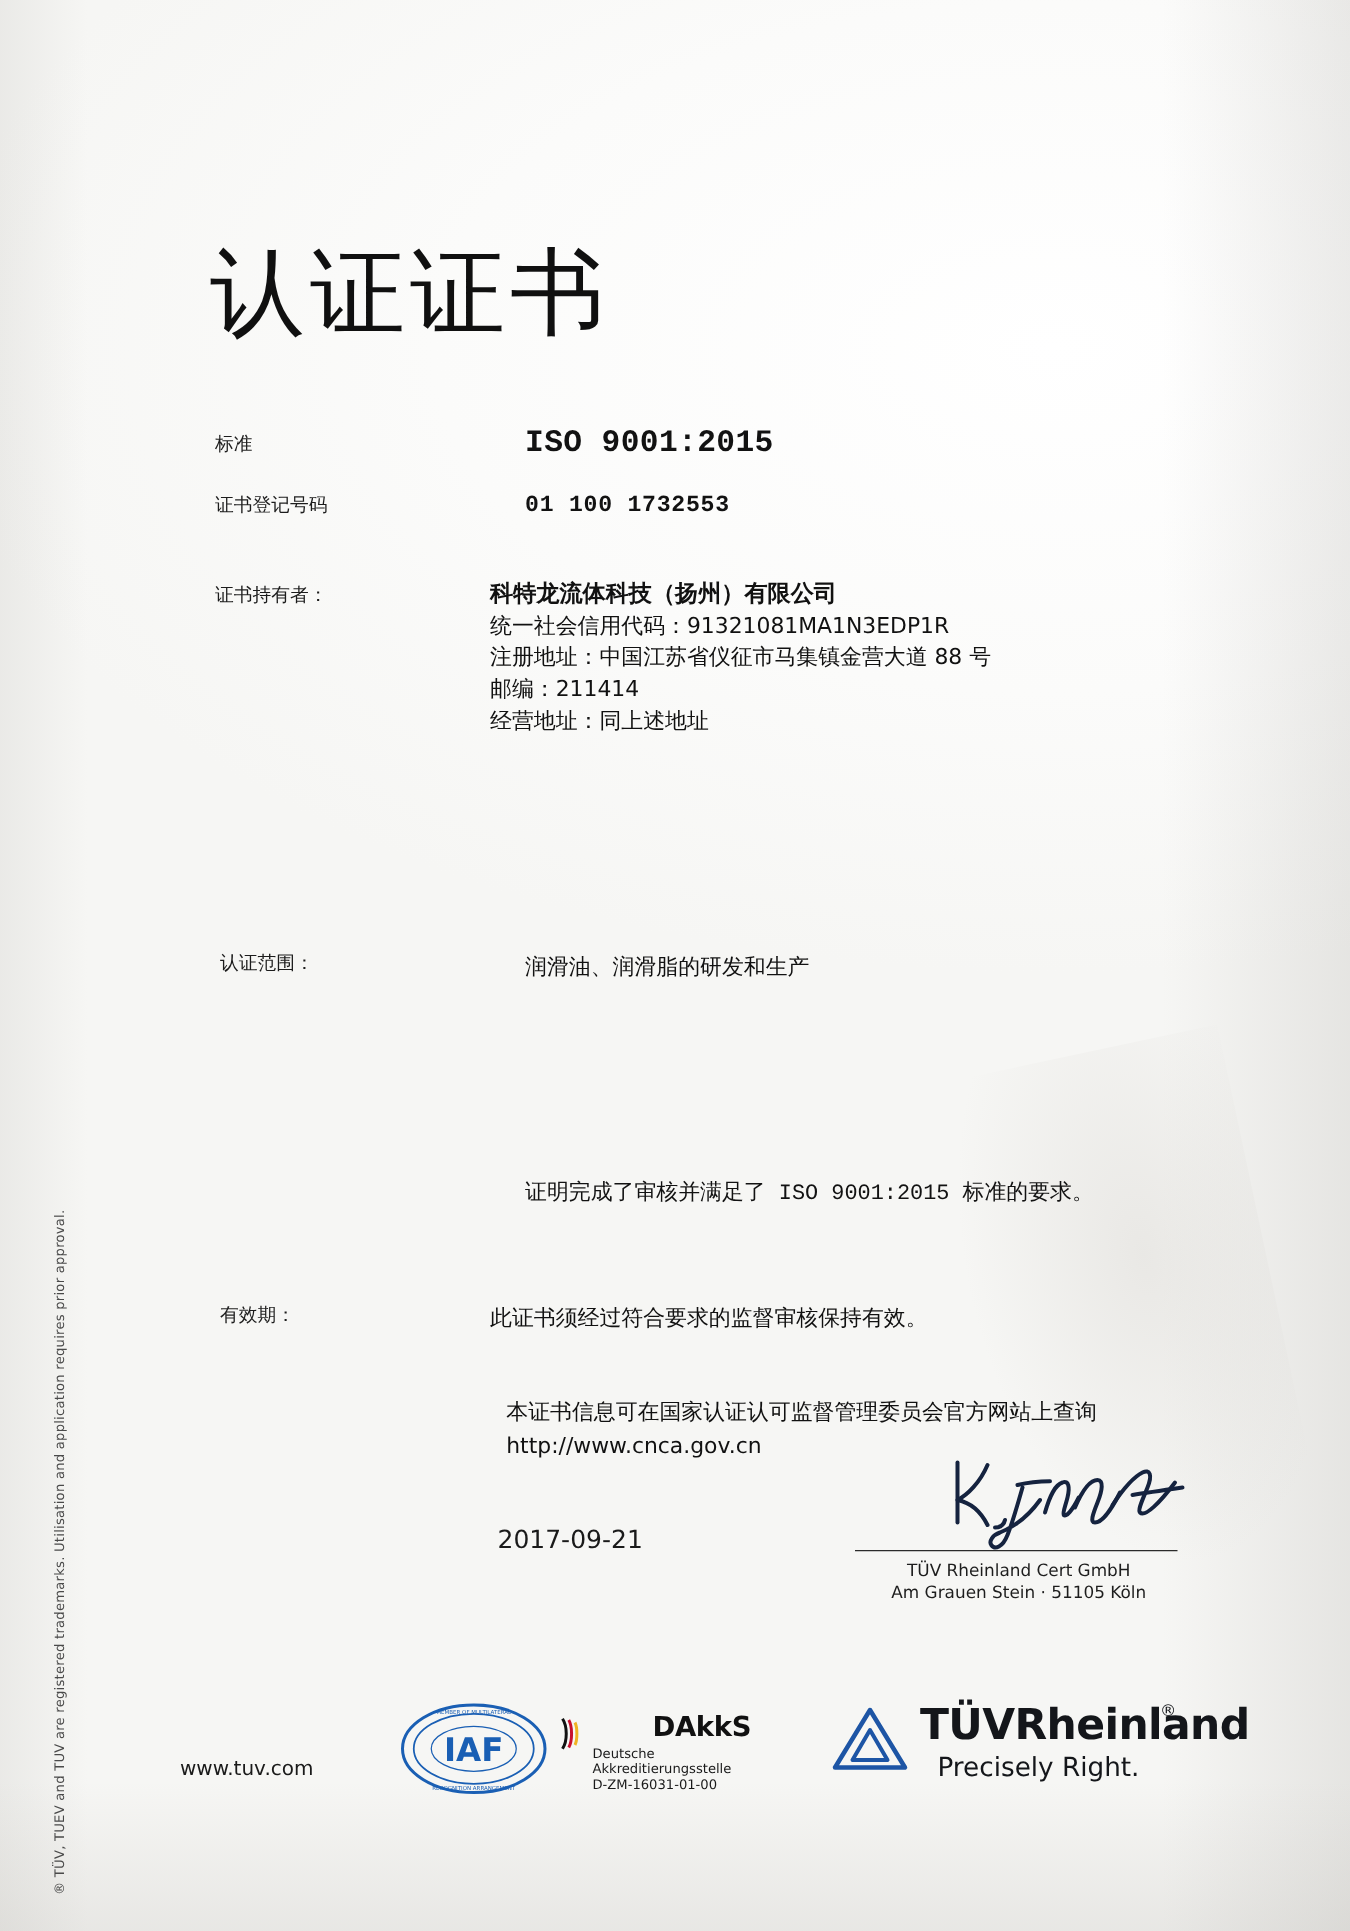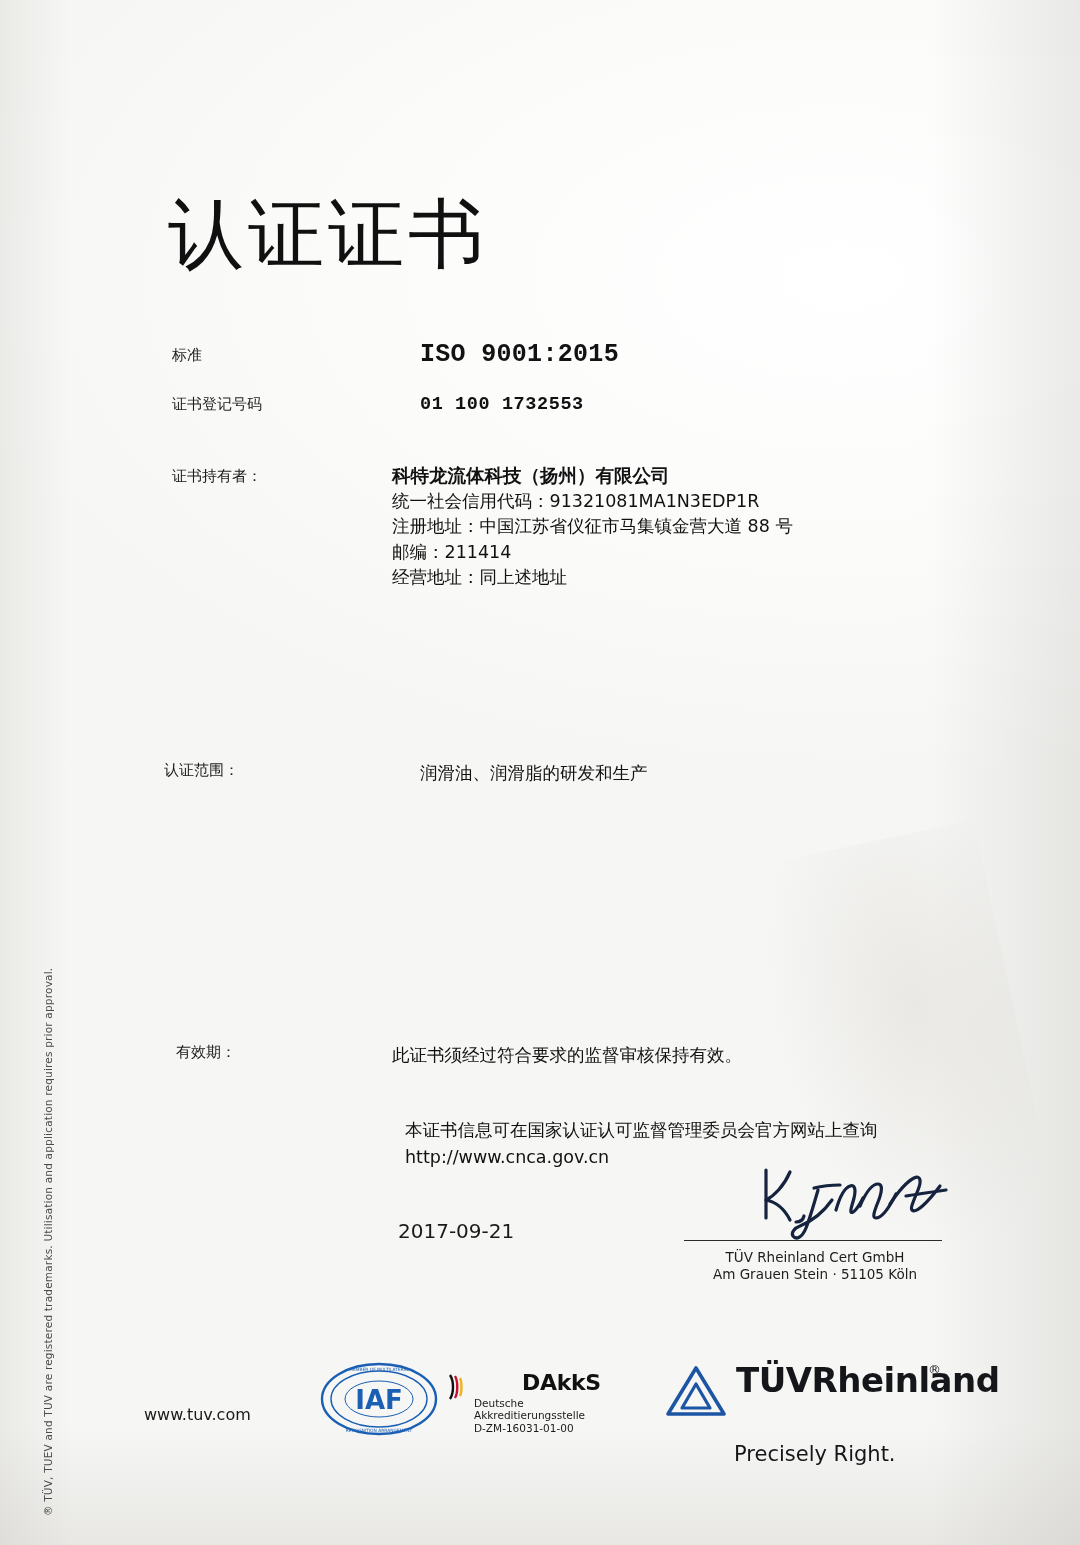--- a/index.html
+++ b/index.html
@@ -96,21 +96,21 @@
     position: absolute;
     left: 392px;
     top: 463px;
     font-family: "DejaVu Sans", sans-serif;
     font-size: 17.5px;
     line-height: 25.5px;
     color: #111;
   }
   .holder-block .h-name { font-weight: bold; font-size: 18.5px; }
 
-  #lbl-scope      { left: 164px; top: 761px; }
+  #lbl-scope      { left: 176px; top: 761px; }
   #val-scope      { left: 392px; top: 761px; }
 
   #val-statement  { left: 392px; top: 941px; }
 
   #lbl-validity   { left: 176px; top: 1043px; }
   .validity-block {
     position: absolute;
     left: 392px;
     top: 1041px;
     font-size: 17.5px;
@@ -249,26 +249,25 @@
   .tuv-reg {
     position: absolute;
     left: 264px;
     top: 4px;
     font-size: 13px;
     color: #14161a;
     font-family: "DejaVu Sans", sans-serif;
   }
   .tuv-tag {
     position: absolute;
-    left: 70px;
+    left: 86px;
     top: 44px;
     font-size: 21px;
     color: #14161a;
     font-family: "DejaVu Sans", sans-serif;
-    margin-top: 40px;
   }
 </style>
 </head>
 <body>
 
 <div class="page">
 
   <div class="shade-left"></div>
   <div class="shade-right"></div>
   <div class="shade-bottom"></div>
@@ -287,20 +286,21 @@
     <div class="h-name">科特龙流体科技（扬州）有限公司</div>
     <div>统一社会信用代码：91321081MA1N3EDP1R</div>
     <div>注册地址：中国江苏省仪征市马集镇金营大道 88 号</div>
     <div>邮编：211414</div>
     <div>经营地址：同上述地址</div>
   </div>
 
   <div class="label" id="lbl-scope">认证范围：</div>
   <div class="value" id="val-scope">润滑油、润滑脂的研发和生产</div>
 
+  <div class="value" id="val-statement">证明完成了审核并满足了 ISO 9001:2015 标准的要求。</div>
 
   <div class="label" id="lbl-validity">有效期：</div>
   <div class="validity-block">
     <div>此证书须经过符合要求的监督审核保持有效。</div>
   </div>
 
   <div class="note-block">
     <div>本证书信息可在国家认证认可监督管理委员会官方网站上查询</div>
     <div>http://www.cnca.gov.cn</div>
   </div>

